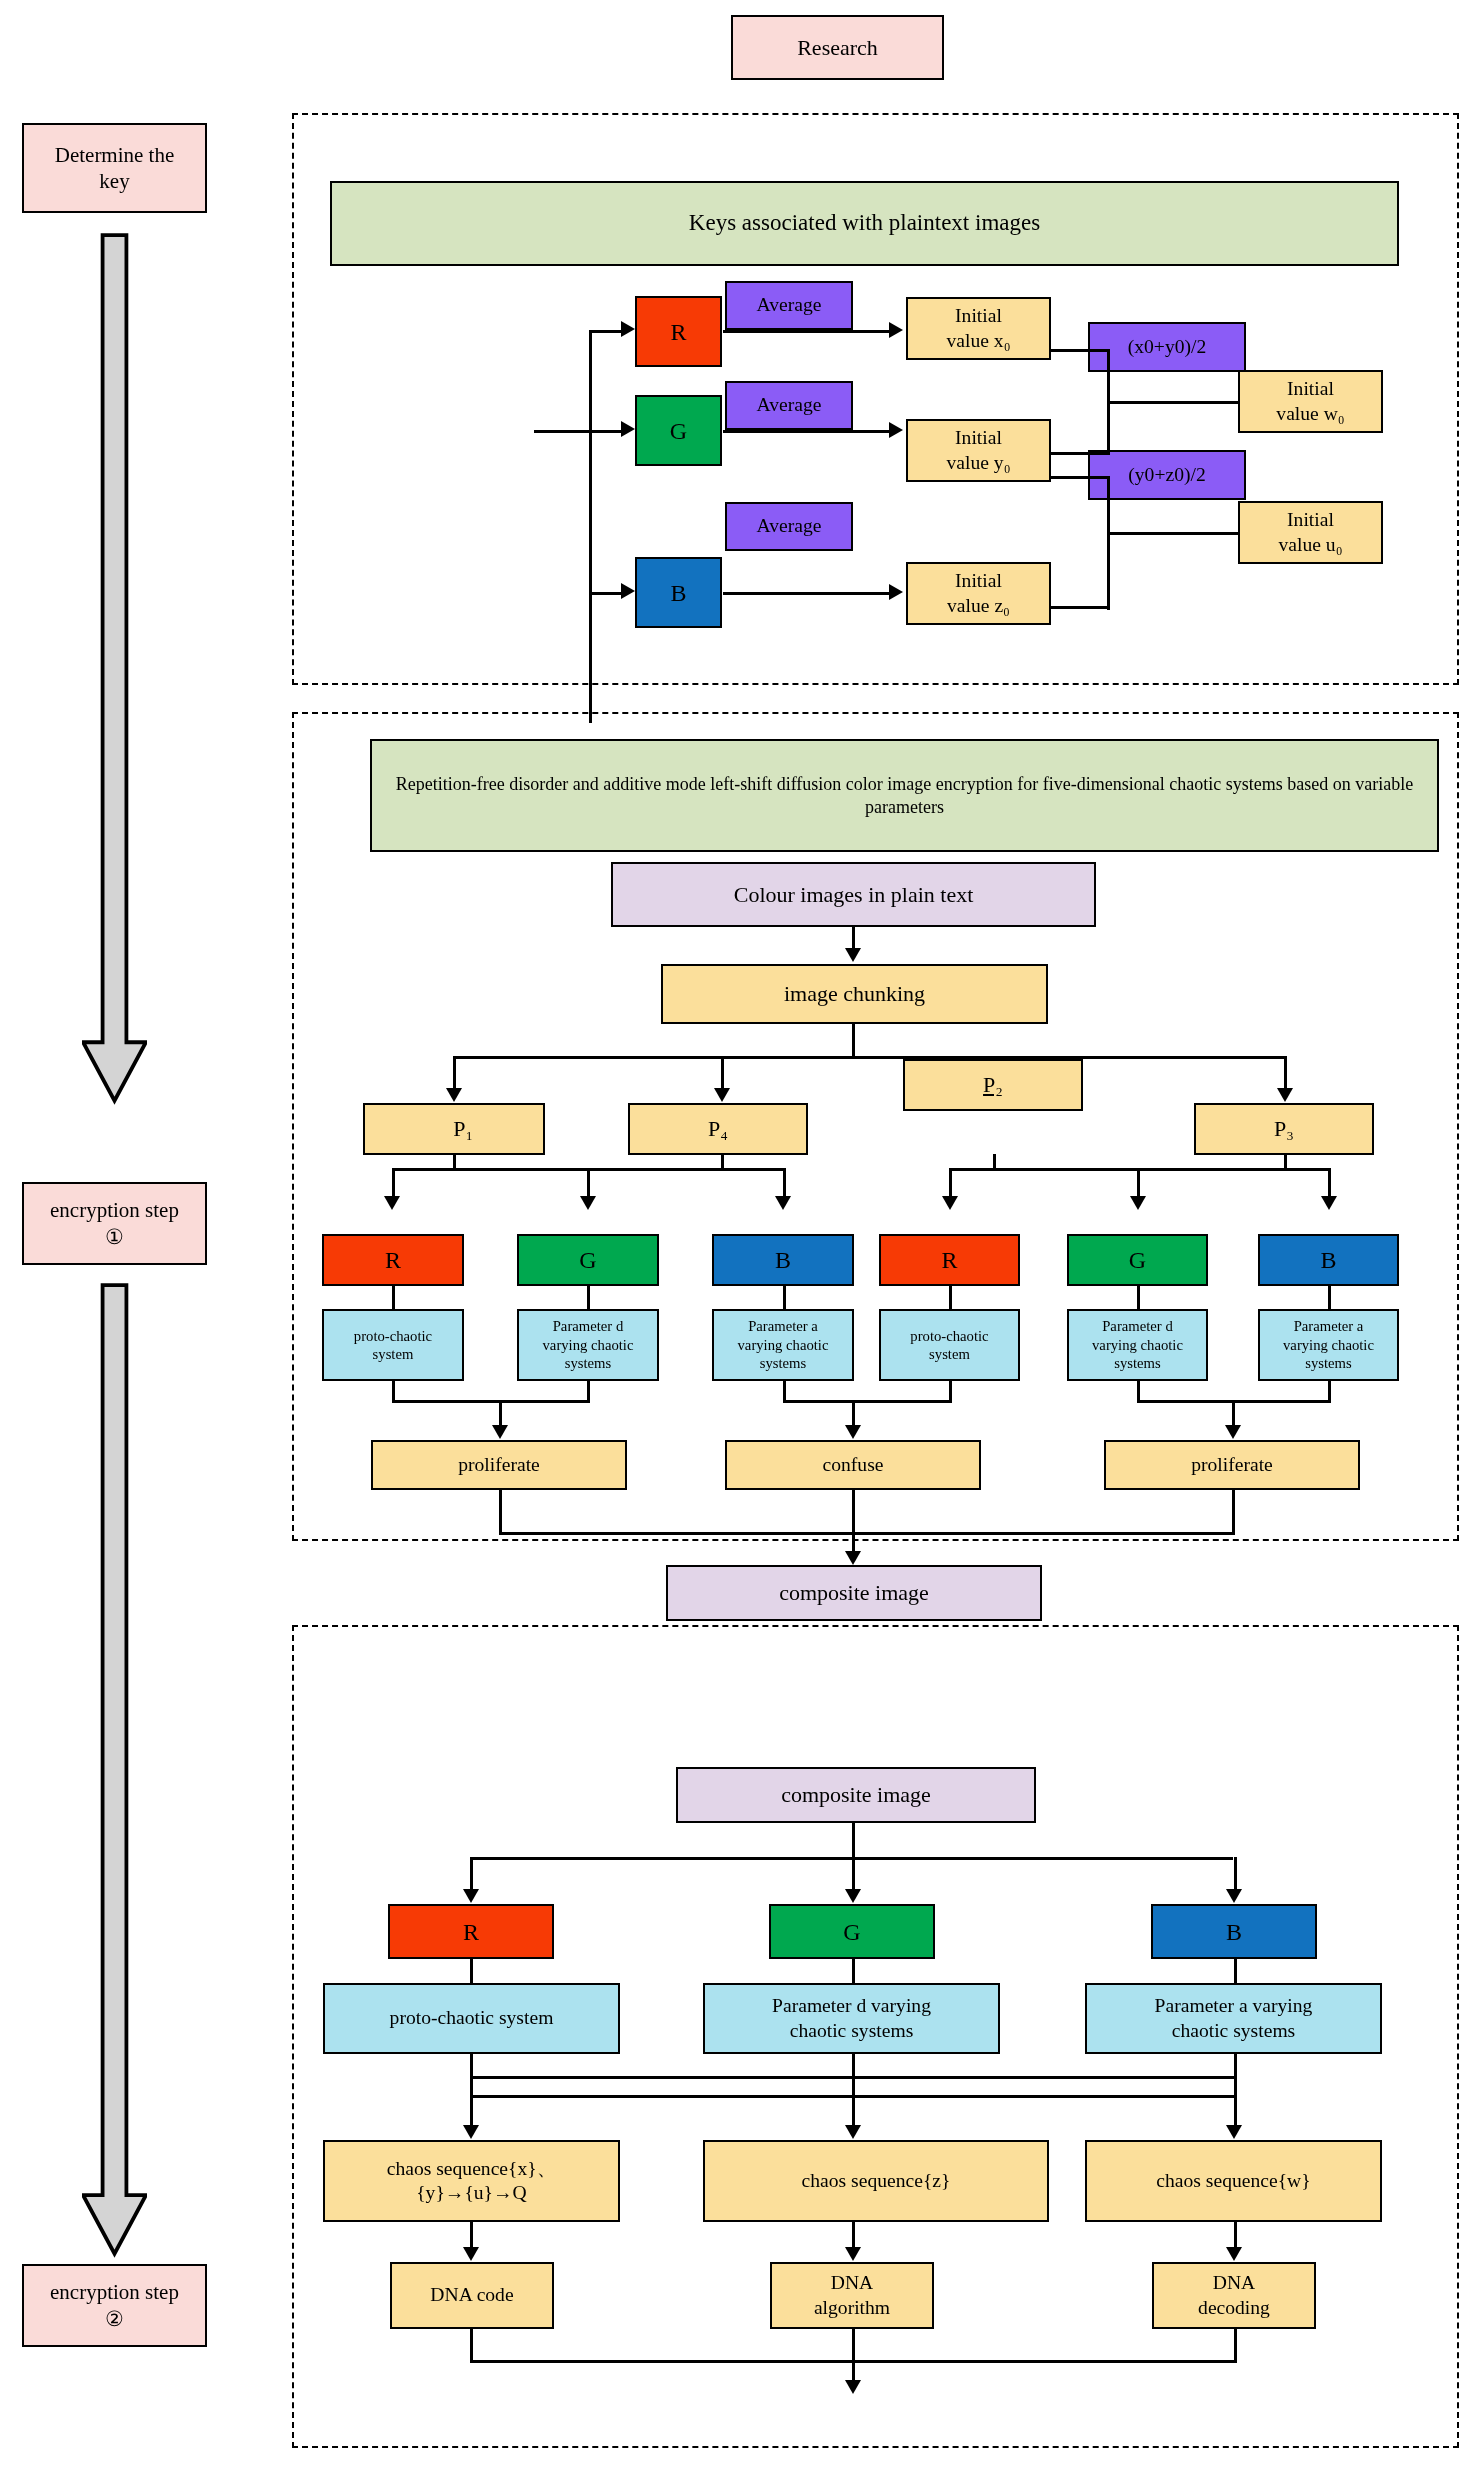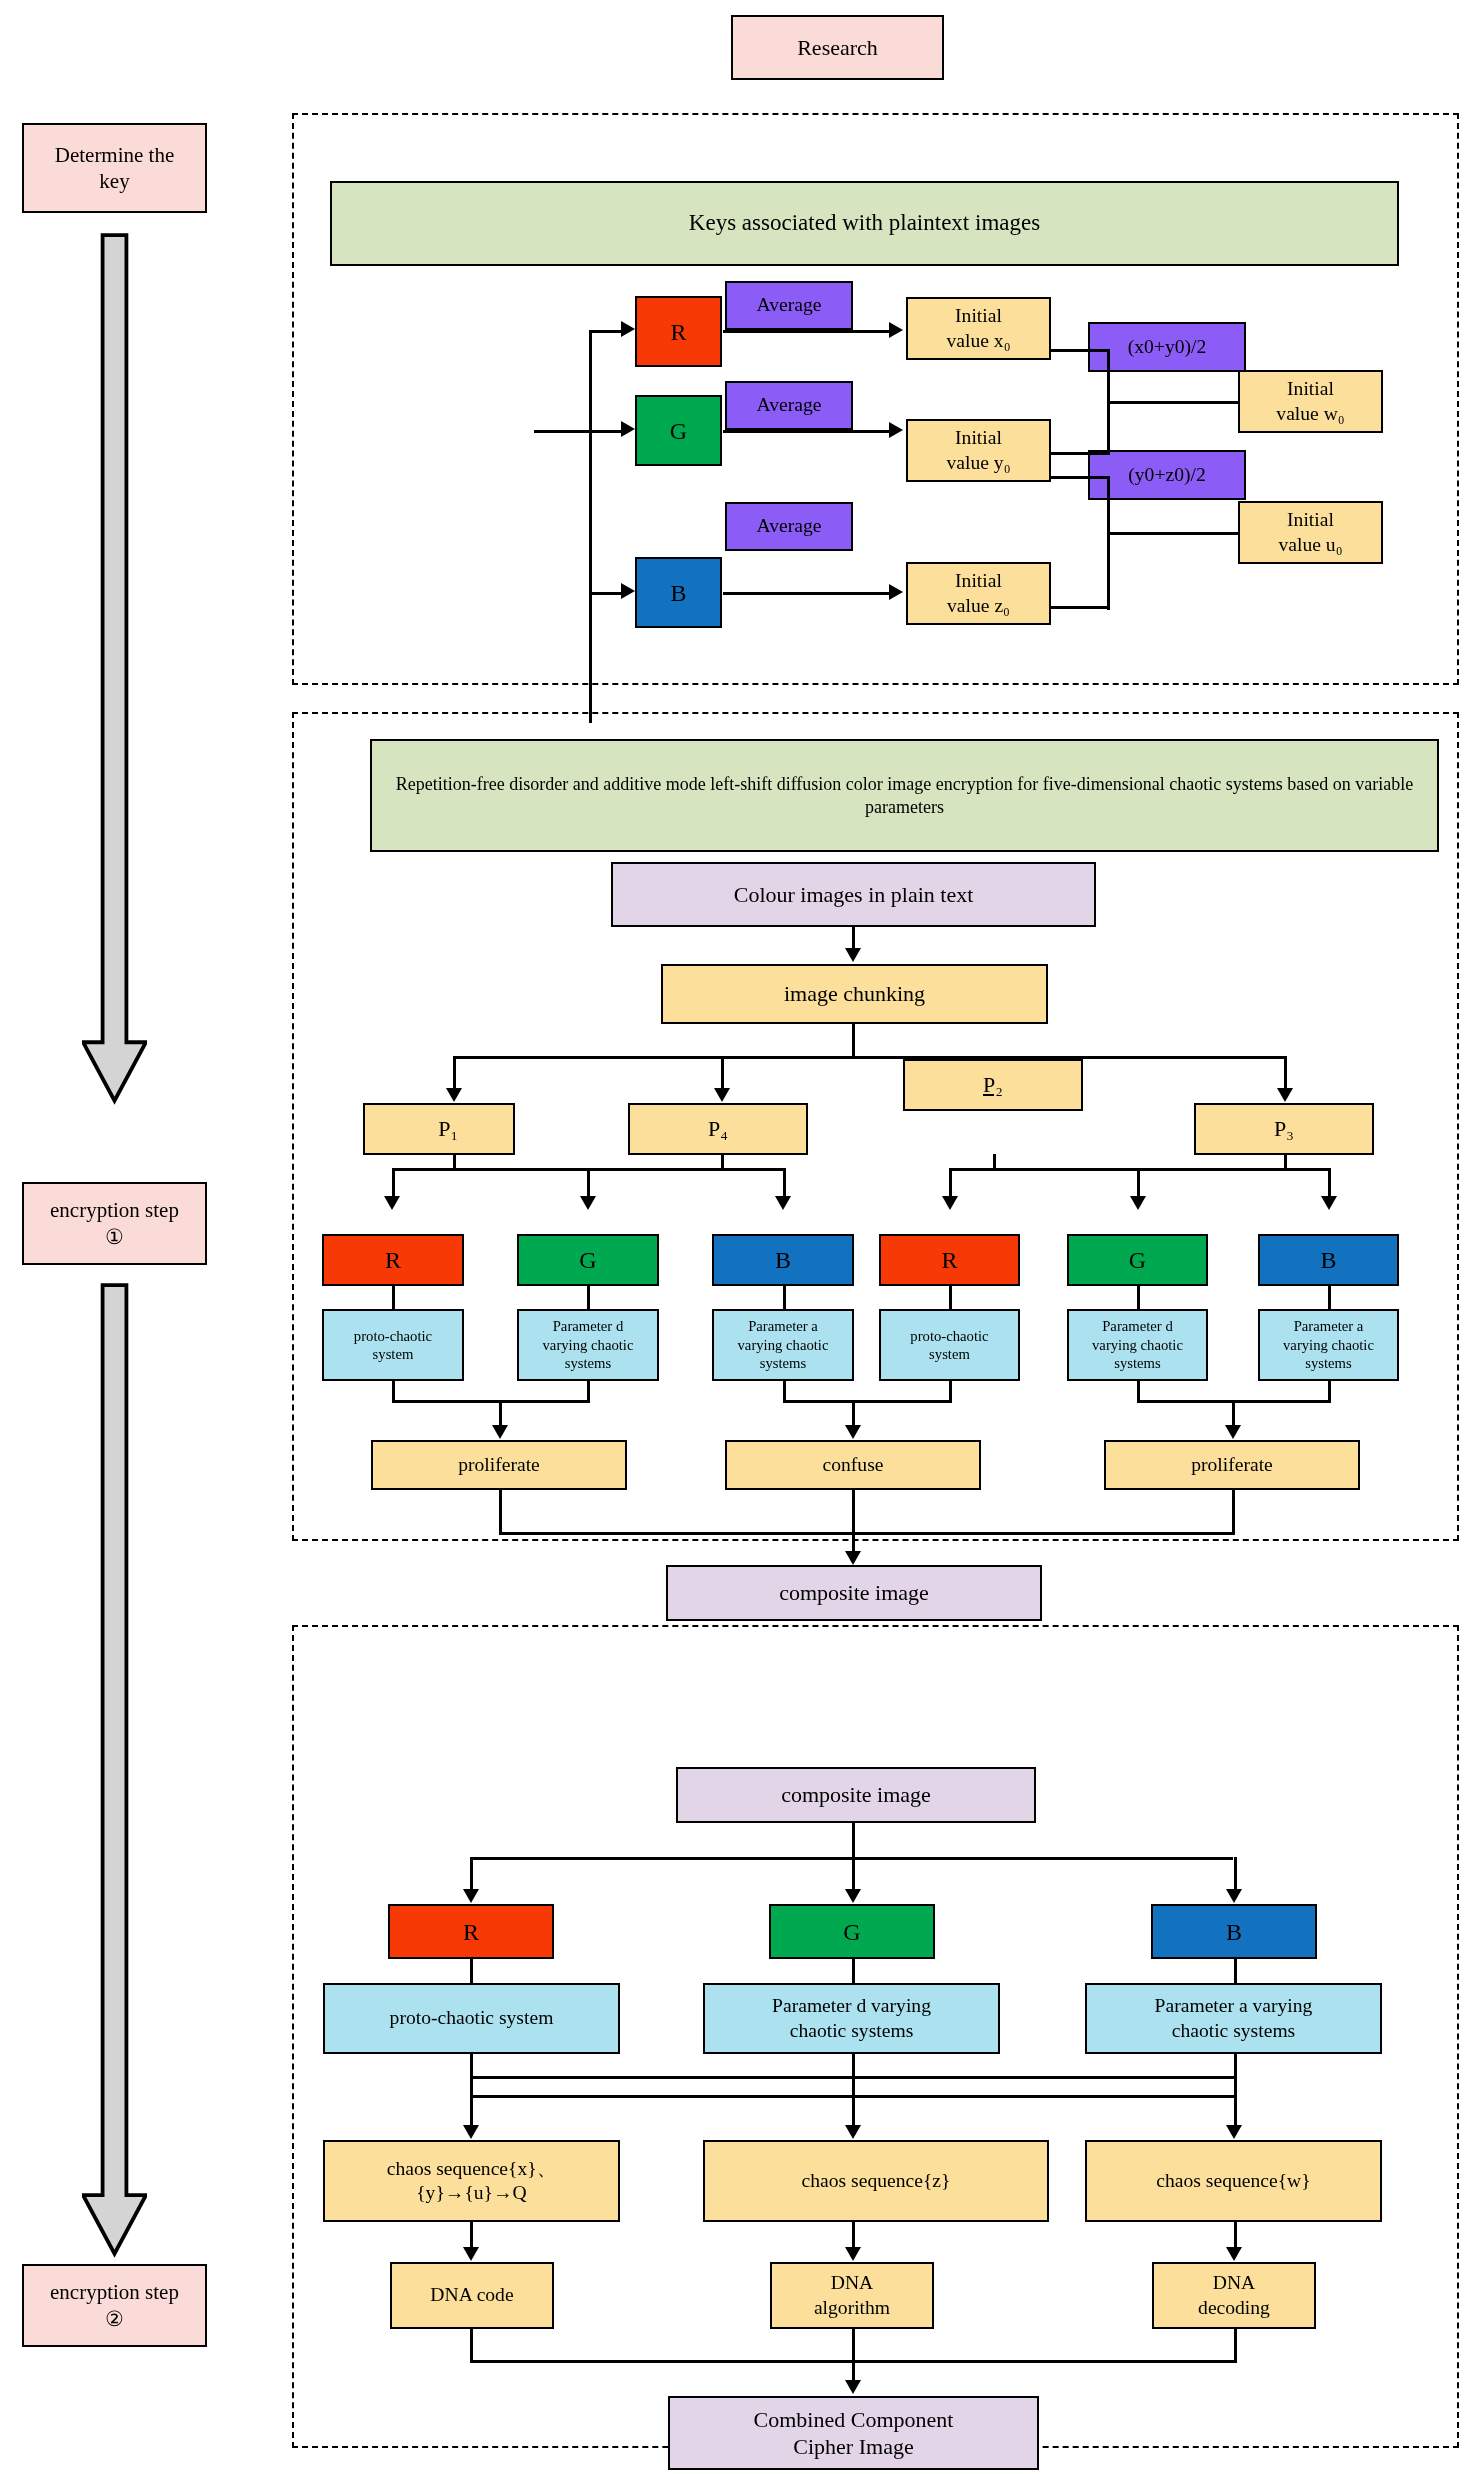--- a/index.html
+++ b/index.html
@@ -205,21 +205,21 @@
   <div class="ln hl" style="left:453px;top:1056px;width:834px;"></div>
   <div class="ln vl" style="left:453px;top:1056px;height:34px;"></div>
   <div class="ln vl" style="left:721px;top:1056px;height:34px;"></div>
   <div class="ln vl" style="left:993px;top:1056px;height:34px;"></div>
   <div class="ln vl" style="left:1284px;top:1056px;height:34px;"></div>
   <div class="arrowdown" style="left:446px;top:1088px;"></div>
   <div class="arrowdown" style="left:714px;top:1088px;"></div>
   <div class="arrowdown" style="left:985px;top:1088px;"></div>
   <div class="arrowdown" style="left:1277px;top:1088px;"></div>
 
-  <div class="node yellow t-lg" style="left:363px;top:1103px;width:152px;height:52px;padding-left:23px;">
+  <div class="node yellow t-lg" style="left:363px;top:1103px;width:182px;height:52px;padding-left:23px;">
     <span>P₁</span>
   </div>
   <div class="node yellow t-lg" style="left:628px;top:1103px;width:180px;height:52px;">
     <span>P₄</span>
   </div>
   <div class="node yellow t-lg" style="left:903px;top:1059px;width:180px;height:52px;text-decoration:underline;">
     <span>P₂</span>
   </div>
   <div class="node yellow t-lg" style="left:1194px;top:1103px;width:180px;height:52px;">
     <span>P₃</span>
@@ -409,18 +409,15 @@
   <div class="node yellow t-md ml" style="left:1152px;top:2262px;width:164px;height:67px;">
     <span>DNA<br>decoding</span>
   </div>
 
   <div class="ln vl" style="left:470px;top:2329px;height:34px;"></div>
   <div class="ln vl" style="left:1234px;top:2329px;height:34px;"></div>
   <div class="ln hl" style="left:470px;top:2360px;width:766px;"></div>
   <div class="ln vl" style="left:852px;top:2329px;height:55px;"></div>
   <div class="arrowdown" style="left:845px;top:2380px;"></div>
 
-  <div class="node purple t-lg ml" style="left:668px;top:2396px;width:371px;height:74px;">
-    <span>Combined Component<br>Cipher Image</span>
-  </div>
 
 </div>
 
 
 </body></html>

